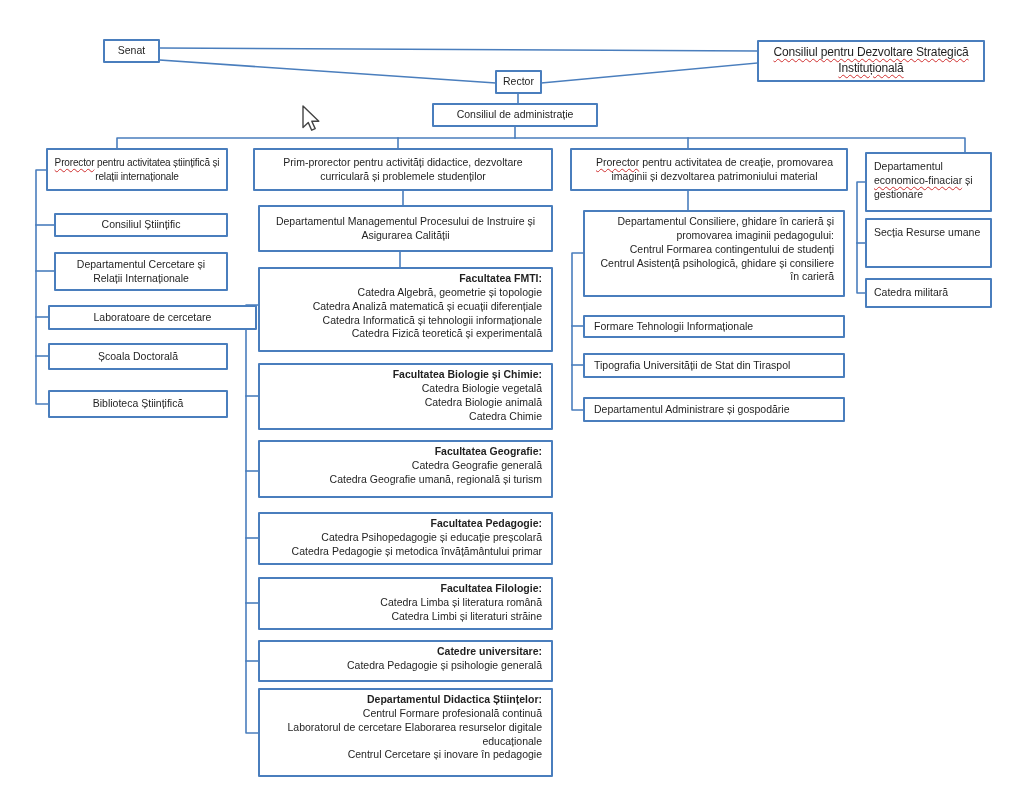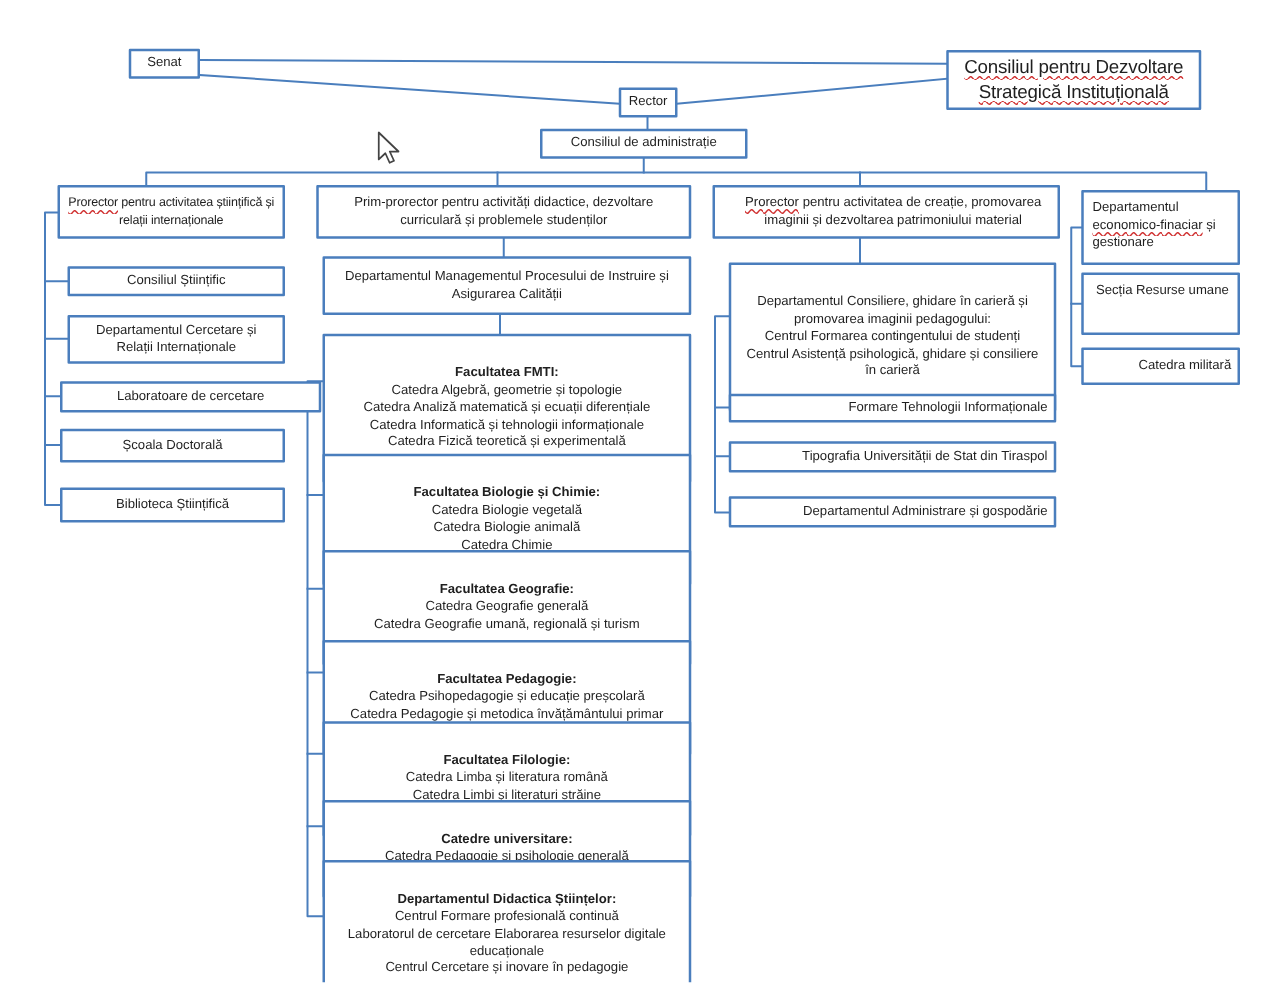--- a/index.html
+++ b/index.html
@@ -14,23 +14,23 @@
   }
   #wires{position:absolute;left:0;top:0;z-index:0;}
   .box{
     position:absolute;box-sizing:border-box;background:#fff;
     border:2px solid var(--line);border-radius:1px;
     display:flex;align-items:center;justify-content:center;
     text-align:center;font-size:10.5px;line-height:1.32;
     padding:2px 5px;z-index:1;
   }
   .box.thick{border-width:2.5px;}
-  .box.left{justify-content:flex-end;text-align:left;}
+  .box.left{justify-content:flex-start;text-align:left;}
   .box.top{align-items:flex-start;}
-  .box.list{display:block;text-align:center;padding:23px 9px;}
+  .box.list{display:block;text-align:right;padding:3px 9px;}
   .box.list .bt{font-weight:bold;}
   b{font-weight:normal;}
   .sq{
     text-decoration-line:underline;
     text-decoration-style:wavy;
     text-decoration-color:var(--sq);
     text-decoration-thickness:1px;
     text-underline-offset:2px;
   }
   .tight{letter-spacing:-0.15px;}
@@ -76,21 +76,21 @@
 
       <path d="M865,182 H857 V293 H865"></path>
       <path d="M857,243 H865"></path>
     </g>
   </svg>
 
   <div class="box" style="left:103px;top:39px;width:57px;min-height:24px;">
     <b>Senat</b>
   </div>
 
-  <div class="box thick" style="left:757px;top:40px;width:204px;min-height:42px;font-size:15px;">
+  <div class="box thick" style="left:757px;top:40px;width:228px;min-height:42px;font-size:12px;">
     <b class="sq tight">Consiliul pentru Dezvoltare Strategică Instituțională</b>
   </div>
 
   <div class="box" style="left:495px;top:70px;width:47px;min-height:24px;">
     <b>Rector</b>
   </div>
 
   <div class="box" style="left:432px;top:103px;width:166px;min-height:24px;">
     <b>Consiliul de administrație</b>
   </div>

